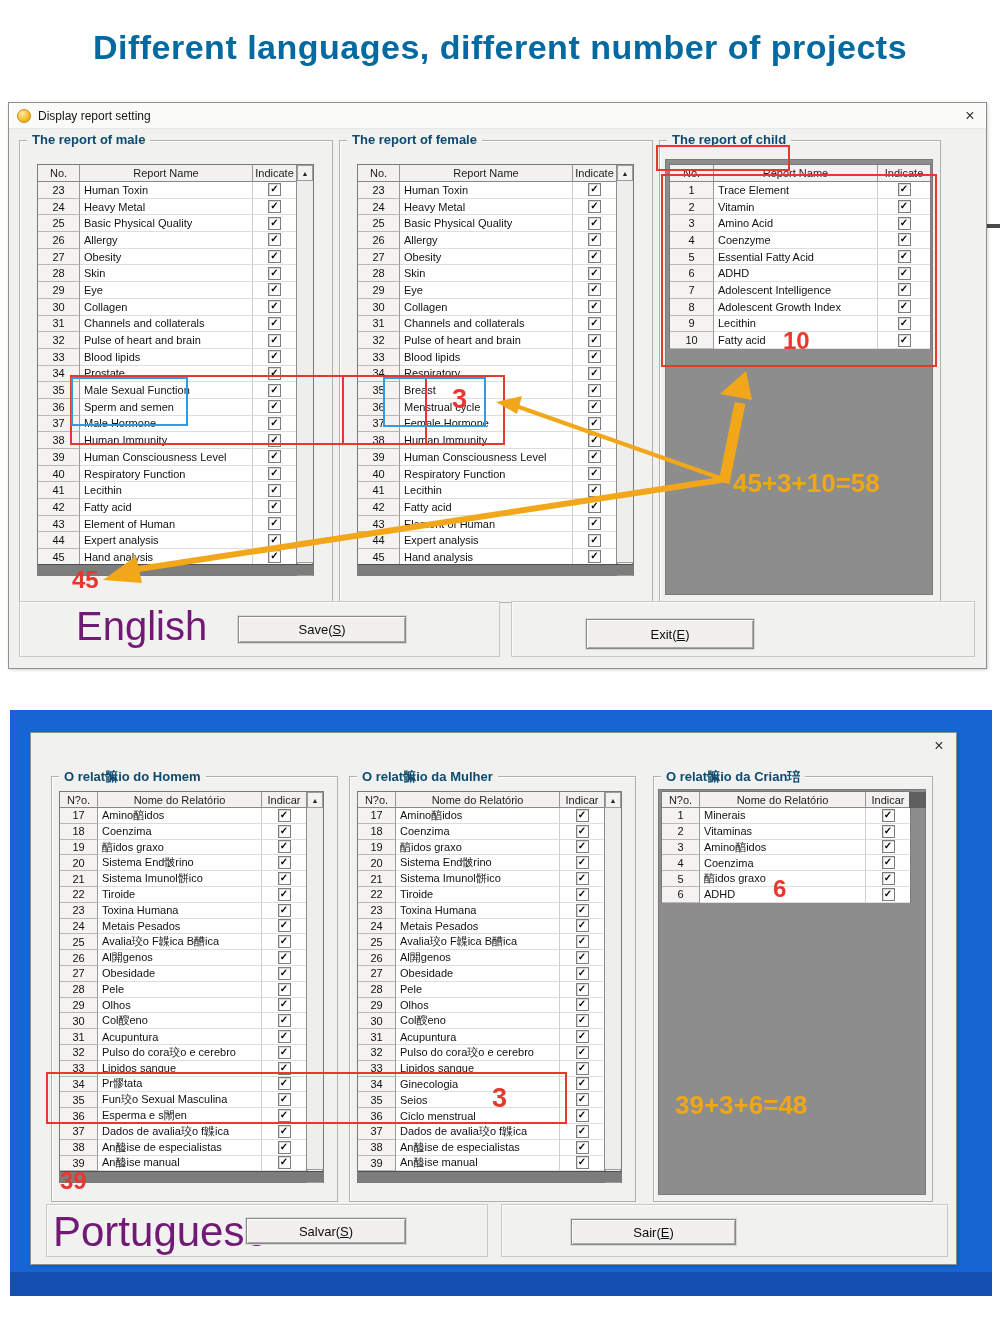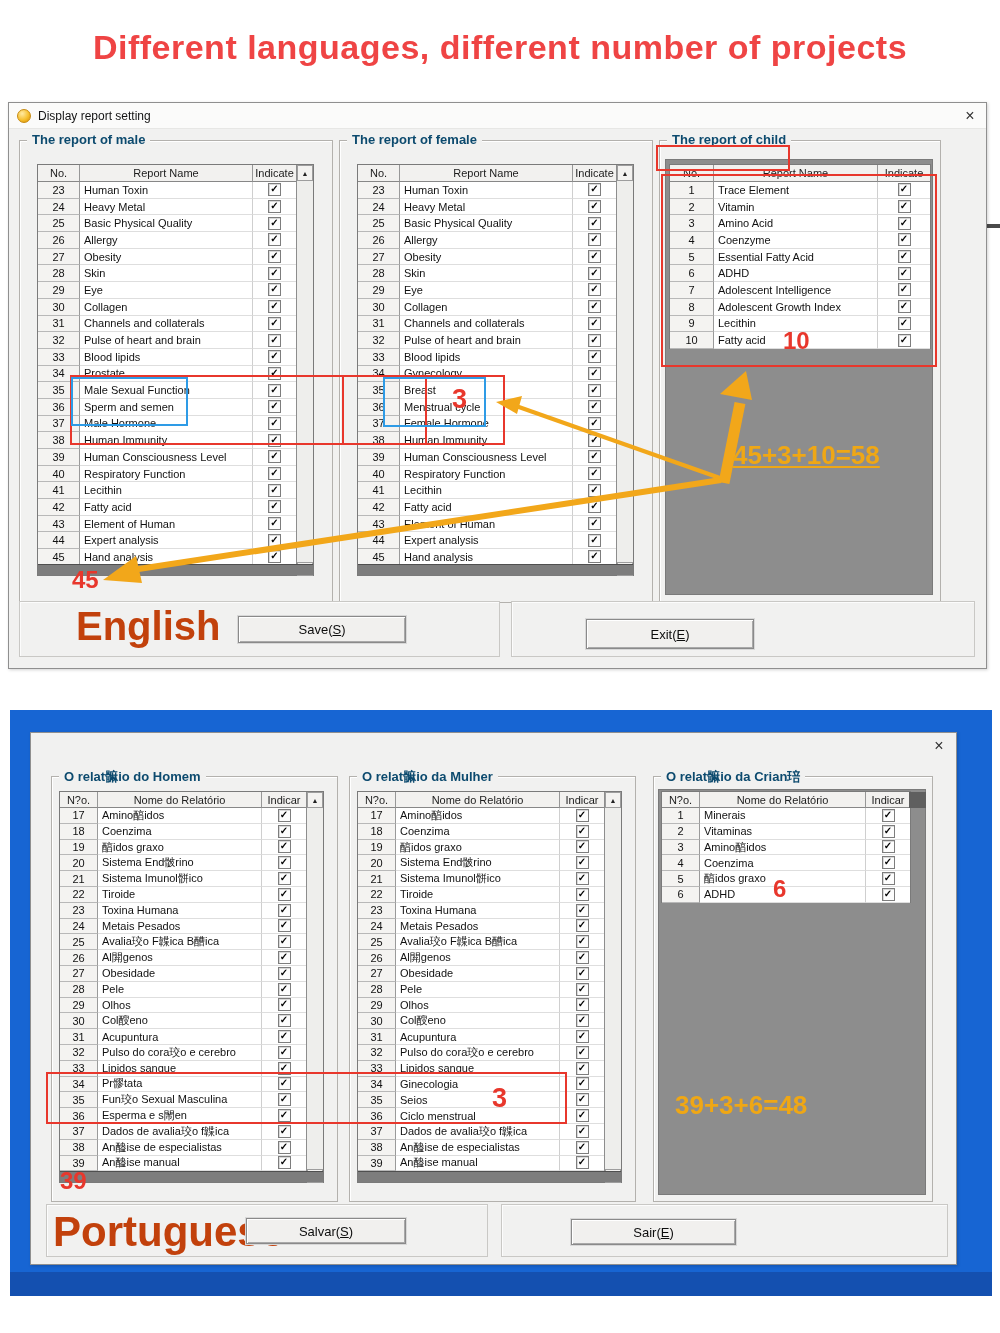--- a/index.html
+++ b/index.html
@@ -1,19 +1,19 @@
 <!DOCTYPE html>
 <html><head>
 <meta charset="utf-8">
 <style>
   html,body{margin:0;padding:0;}
   body{width:1000px;height:1333px;position:relative;background:#ffffff;
        font-family:"Liberation Sans",sans-serif;overflow:hidden;}
   .pagetitle{position:absolute;top:28px;left:0;width:100%;text-align:center;
-       font-size:34px;font-weight:bold;color:#ef4444;letter-spacing:0.5px;}
+       font-size:34px;font-weight:bold;color:#0369a1;letter-spacing:0.5px;}
   .bglabel{position:absolute;font-size:20px;color:#a16207;}
   .artifact{position:absolute;background:#4a4a4a;}
 
   
   .dlg{position:absolute;background:#f1f1f0;border:1px solid #8f8f8f;box-shadow:1px 1px 3px rgba(0,0,0,.18);}
   .tbar{position:absolute;left:0;top:0;right:0;height:26px;background:#fbfbfa;
         display:flex;align-items:center;padding-left:8px;border-bottom:1px solid #e7e7e5;box-sizing:border-box;}
   .dicon{width:14px;height:14px;border-radius:50%;flex:0 0 14px;
         background:radial-gradient(circle at 35% 30%,#ffeaa3,#f6c02f 55%,#d78c00);border:1px solid #c78a10;box-sizing:border-box;}
   .ttext{margin-left:7px;font-size:12px;color:#151515;}
@@ -21,21 +21,21 @@
         justify-content:center;font-size:16px;color:#333;cursor:default;}
   .gbox{position:absolute;border:1px solid #b3b1ad;box-shadow:inset 1px 1px 0 #ffffff;}
   .legend{position:absolute;top:-9px;left:7px;background:#f1f1f0;padding:0 5px;
         font-size:13px;font-weight:bold;color:#0c4a6e;white-space:nowrap;}
   .graypanel{position:absolute;background:#8d8d8d;border:1px solid #7a7a7a;box-sizing:border-box;}
   .bbar{position:absolute;border:1px solid #c9c8c5;box-shadow:inset 1px 1px 0 #fcfcfc;}
   .wbtn{position:absolute;display:flex;align-items:center;justify-content:center;
         background:#f1f0ee;border:1px solid #8a8a8a;box-sizing:border-box;
         box-shadow:0 0 0 1px #d8d8d8,inset 1px 1px 0 #fff,inset -1px -1px 0 #a9a9a9;
         font-size:13px;color:#0d0d0d;}
-  .langlabel{position:absolute;color:#c2410c;font-weight:bold;line-height:1;}
+  .langlabel{position:absolute;color:#701a75;font-weight:normal;line-height:1;}
 
   
   .rtable{position:absolute;background:#fff;border:1px solid #7a7a7a;box-sizing:border-box;}
   .tgrid{height:100%;}
   .scrolled .tgrid{margin-right:17px;}
   .thead{display:flex;height:var(--hdrH);}
   .th{background:#f2f1ef;border-right:1px solid #979797;border-bottom:1px solid #878787;
       display:flex;align-items:center;justify-content:center;font-size:11px;color:#1c1c1c;box-sizing:border-box;}
   .thc-no{width:var(--noW);flex:0 0 var(--noW);}
   .thc-name{flex:1;min-width:0;}
@@ -351,21 +351,21 @@
         </div>
         <div class="trow">
           <div class="c-no">33</div>
           <div class="c-name">Blood lipids</div>
           <div class="c-ind">
             <span class="cb">✓</span>
           </div>
         </div>
         <div class="trow">
           <div class="c-no">34</div>
-          <div class="c-name">Gynecology</div>
+          <div class="c-name">Respiratory</div>
           <div class="c-ind">
             <span class="cb">✓</span>
           </div>
         </div>
         <div class="trow">
           <div class="c-no">35</div>
           <div class="c-name">Breast</div>
           <div class="c-ind">
             <span class="cb">✓</span>
           </div>
@@ -995,18 +995,18 @@
   <polygon points="746,371 720,394 752,400" fill="#f2a71a"></polygon>
   <line x1="720" y1="478" x2="516" y2="406" stroke="#f2a71a" stroke-width="4"></line>
   <polygon points="496,402 522,396 517,414" fill="#f2a71a"></polygon>
   <line x1="721" y1="480" x2="132" y2="570" stroke="#f2a71a" stroke-width="6"></line>
   <polygon points="103,580 136,556 142,583" fill="#f2a71a"></polygon>
 </svg>
 
 <div class="rednum" style="left:72px;top:568px;font-size:24px;">45</div>
 <div class="rednum" style="left:452px;top:386px;font-size:27px;">3</div>
 <div class="rednum" style="left:783px;top:329px;font-size:24px;">10</div>
-<div class="orangetxt" style="left:733px;top:442px;font-size:26px;text-decoration:underline;">45+3+10=58</div>
+<div class="orangetxt" style="left:733px;top:470px;font-size:26px;">45+3+10=58</div>
 
 <div class="rednum" style="left:60px;top:1169px;font-size:24px;">39</div>
 <div class="rednum" style="left:492px;top:1085px;font-size:27px;">3</div>
 <div class="rednum" style="left:773px;top:877px;font-size:24px;">6</div>
 <div class="orangetxt" style="left:675px;top:1092px;font-size:26px;">39+3+6=48</div>
 
 </body></html>

